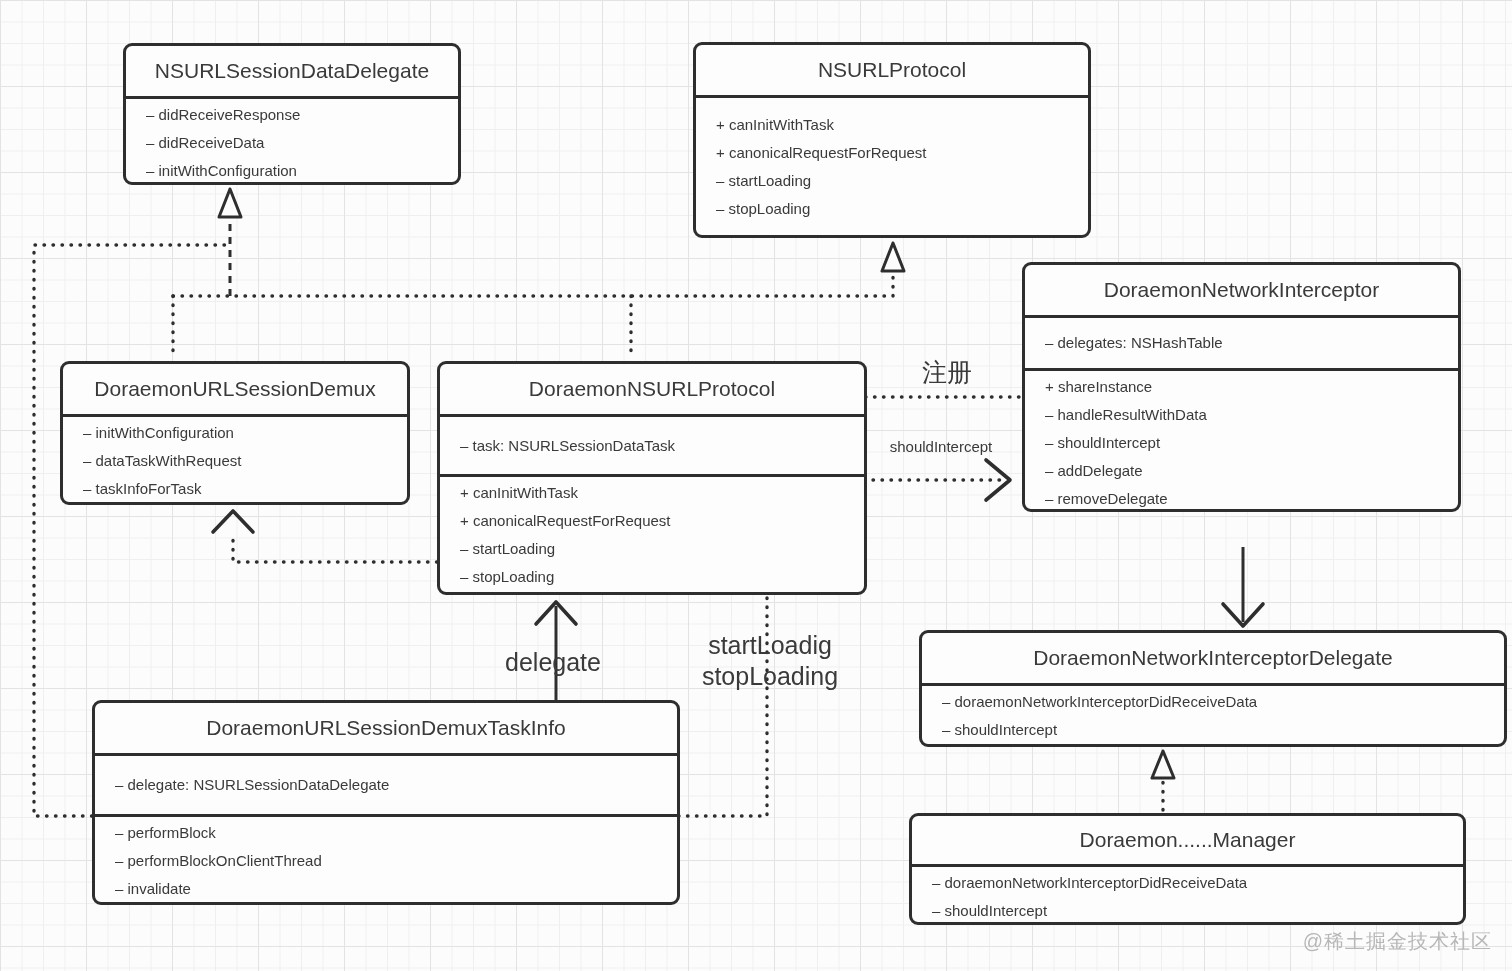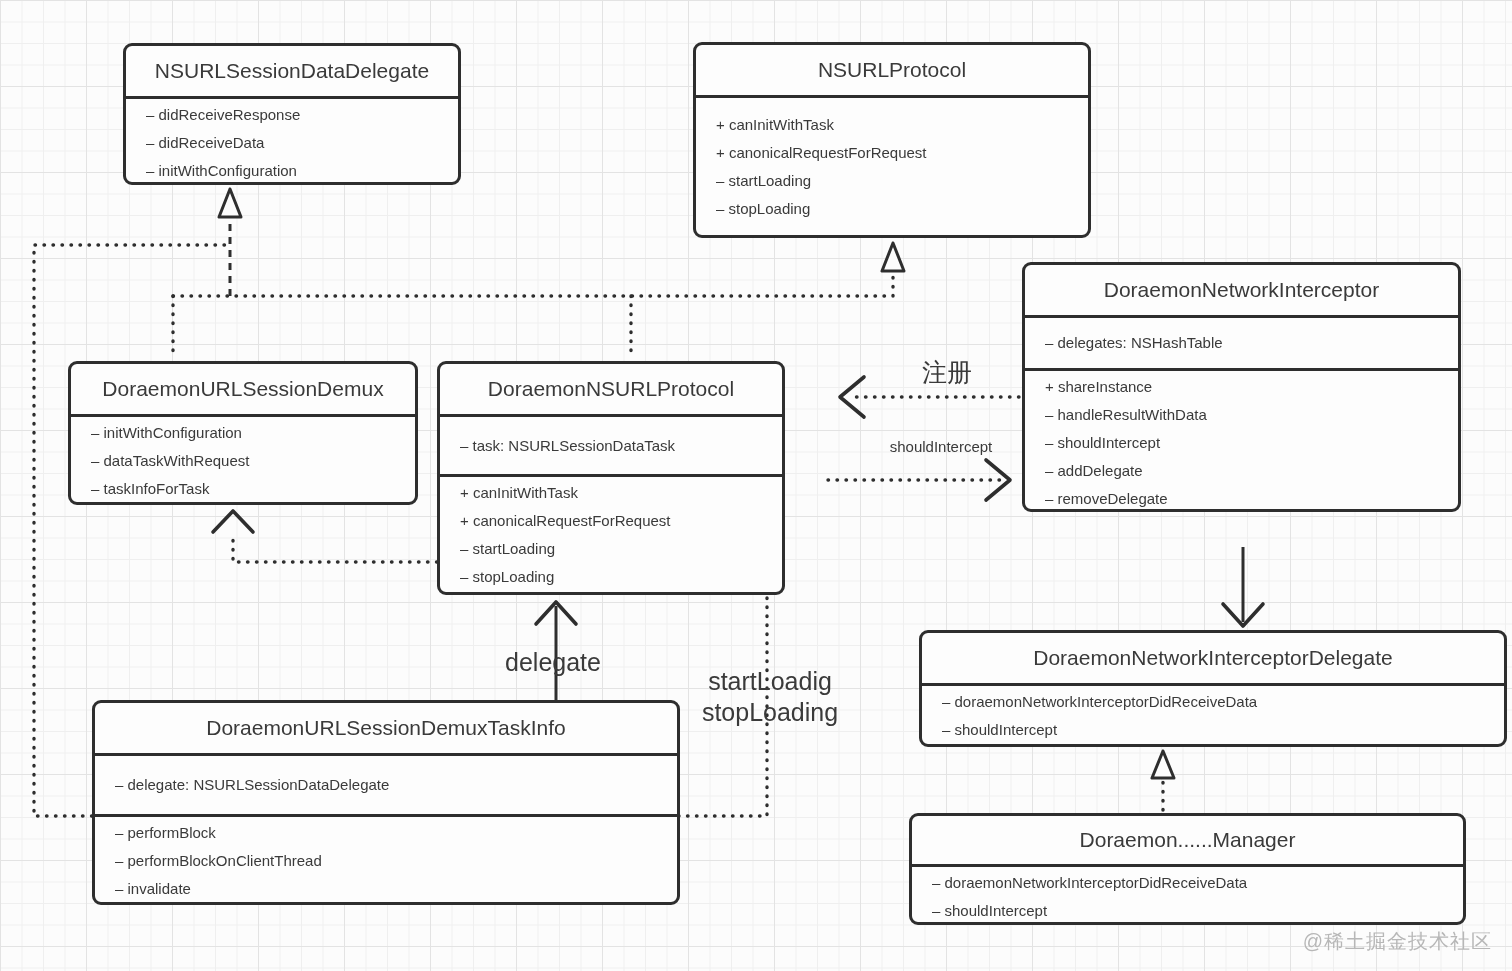--- a/index.html
+++ b/index.html
@@ -114,30 +114,30 @@
     <div class="sec grow">
       <div class="member">+ shareInstance</div>
       <div class="member">– handleResultWithData</div>
       <div class="member">– shouldIntercept</div>
       <div class="member">– addDelegate</div>
       <div class="member">– removeDelegate</div>
       <div class="member">– updateURLProtocolInterceptStatus</div>
     </div>
   </div>
 
-  <div class="cls" style="left:68px;top:361px;width:350px;height:144px">
+  <div class="cls" style="left:60px;top:361px;width:350px;height:144px">
     <div class="cls-title">DoraemonURLSessionDemux</div>
     <div class="sec grow">
       <div class="member">– initWithConfiguration</div>
       <div class="member">– dataTaskWithRequest</div>
       <div class="member">– taskInfoForTask</div>
     </div>
   </div>
 
-  <div class="cls" style="left:437px;top:361px;width:348px;height:234px">
+  <div class="cls" style="left:437px;top:361px;width:430px;height:234px">
     <div class="cls-title">DoraemonNSURLProtocol</div>
     <div class="sec" style="flex:0 0 60px">
       <div class="member">– task: NSURLSessionDataTask</div>
     </div>
     <div class="sec grow">
       <div class="member">+ canInitWithTask</div>
       <div class="member">+ canonicalRequestForRequest</div>
       <div class="member">– startLoading</div>
       <div class="member">– stopLoading</div>
     </div>
@@ -167,19 +167,19 @@
     <div class="cls-title short">Doraemon......Manager</div>
     <div class="sec grow">
       <div class="member">– doraemonNetworkInterceptorDidReceiveData</div>
       <div class="member">– shouldIntercept</div>
     </div>
   </div>
 
   <div class="edge-label" style="left:947px;top:356px">注册</div>
   <div class="edge-label" style="left:941px;top:438px;font-size:15px">shouldIntercept</div>
   <div class="edge-label" style="left:553px;top:648px">delegate</div>
-  <div class="edge-label" style="left:770px;top:666px">
+  <div class="edge-label" style="left:770px;top:630px">
     <span class="ln">startLoadig</span>
     <span class="ln">stopLoading</span>
   </div>
 
   <div class="watermark">@稀土掘金技术社区</div>
 </div>
 
 </body></html>

